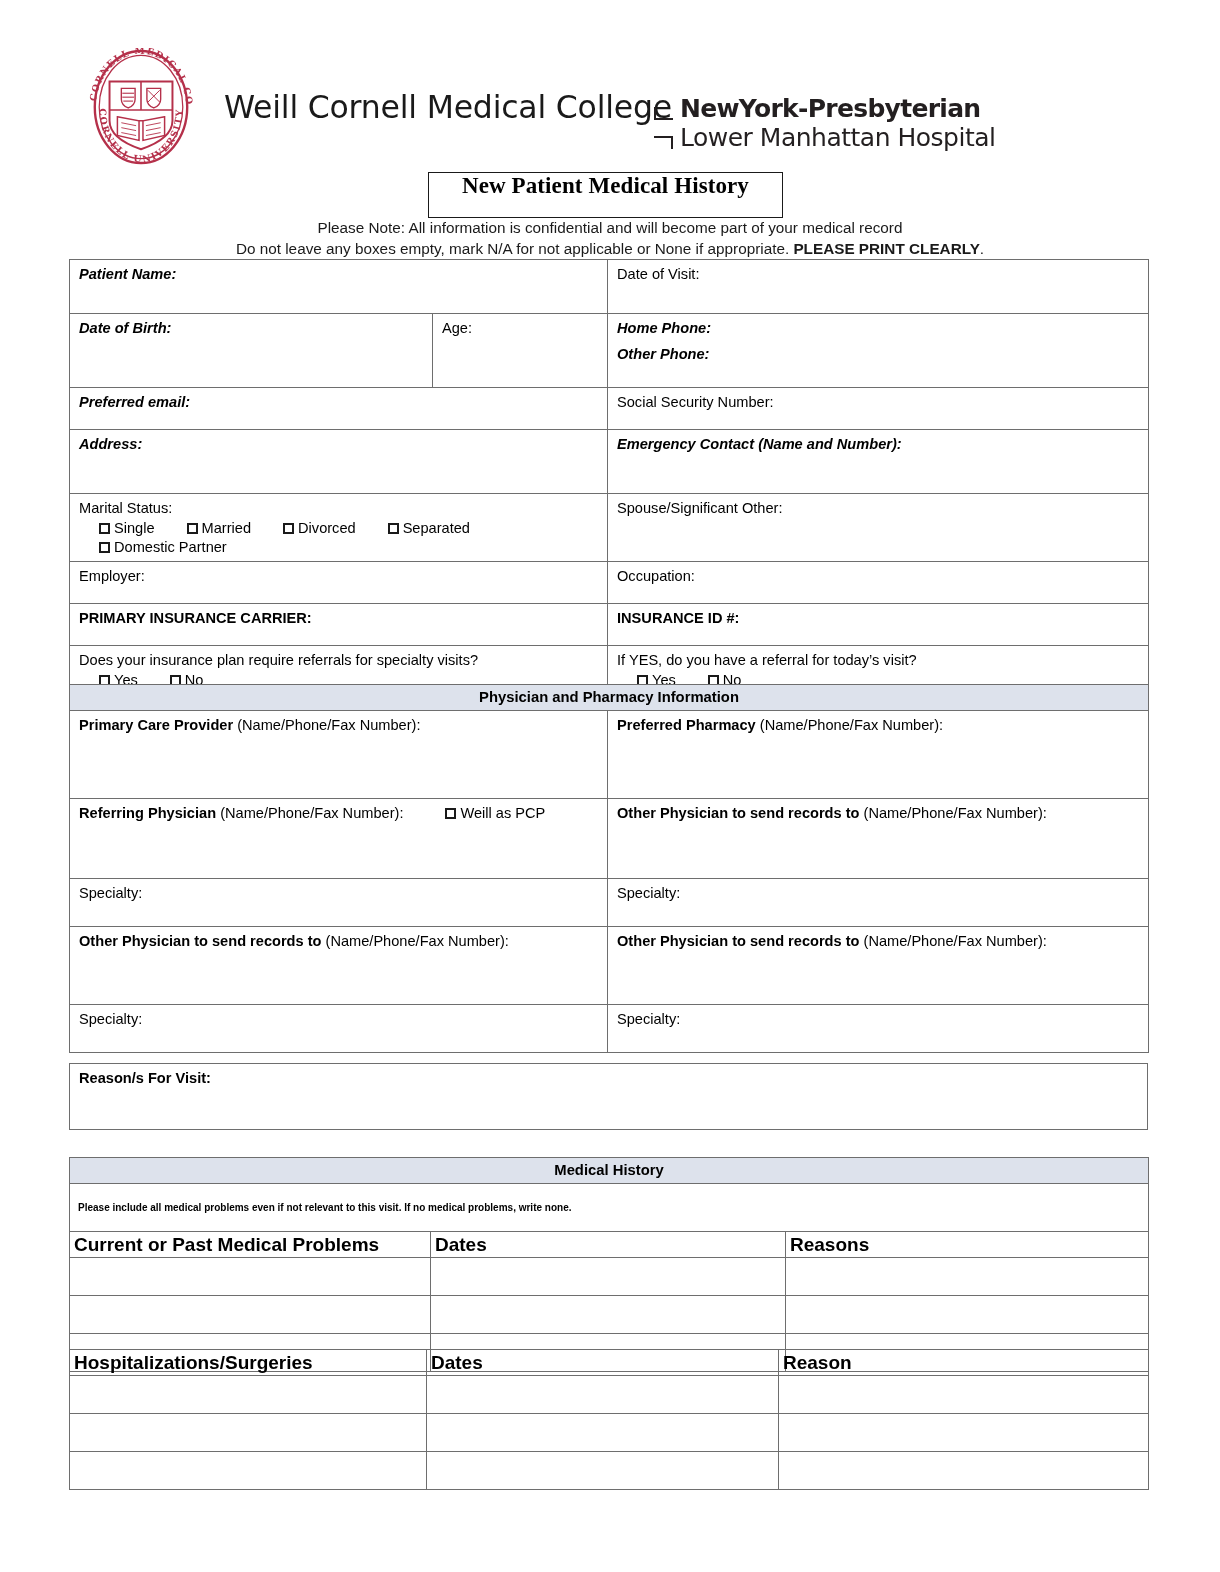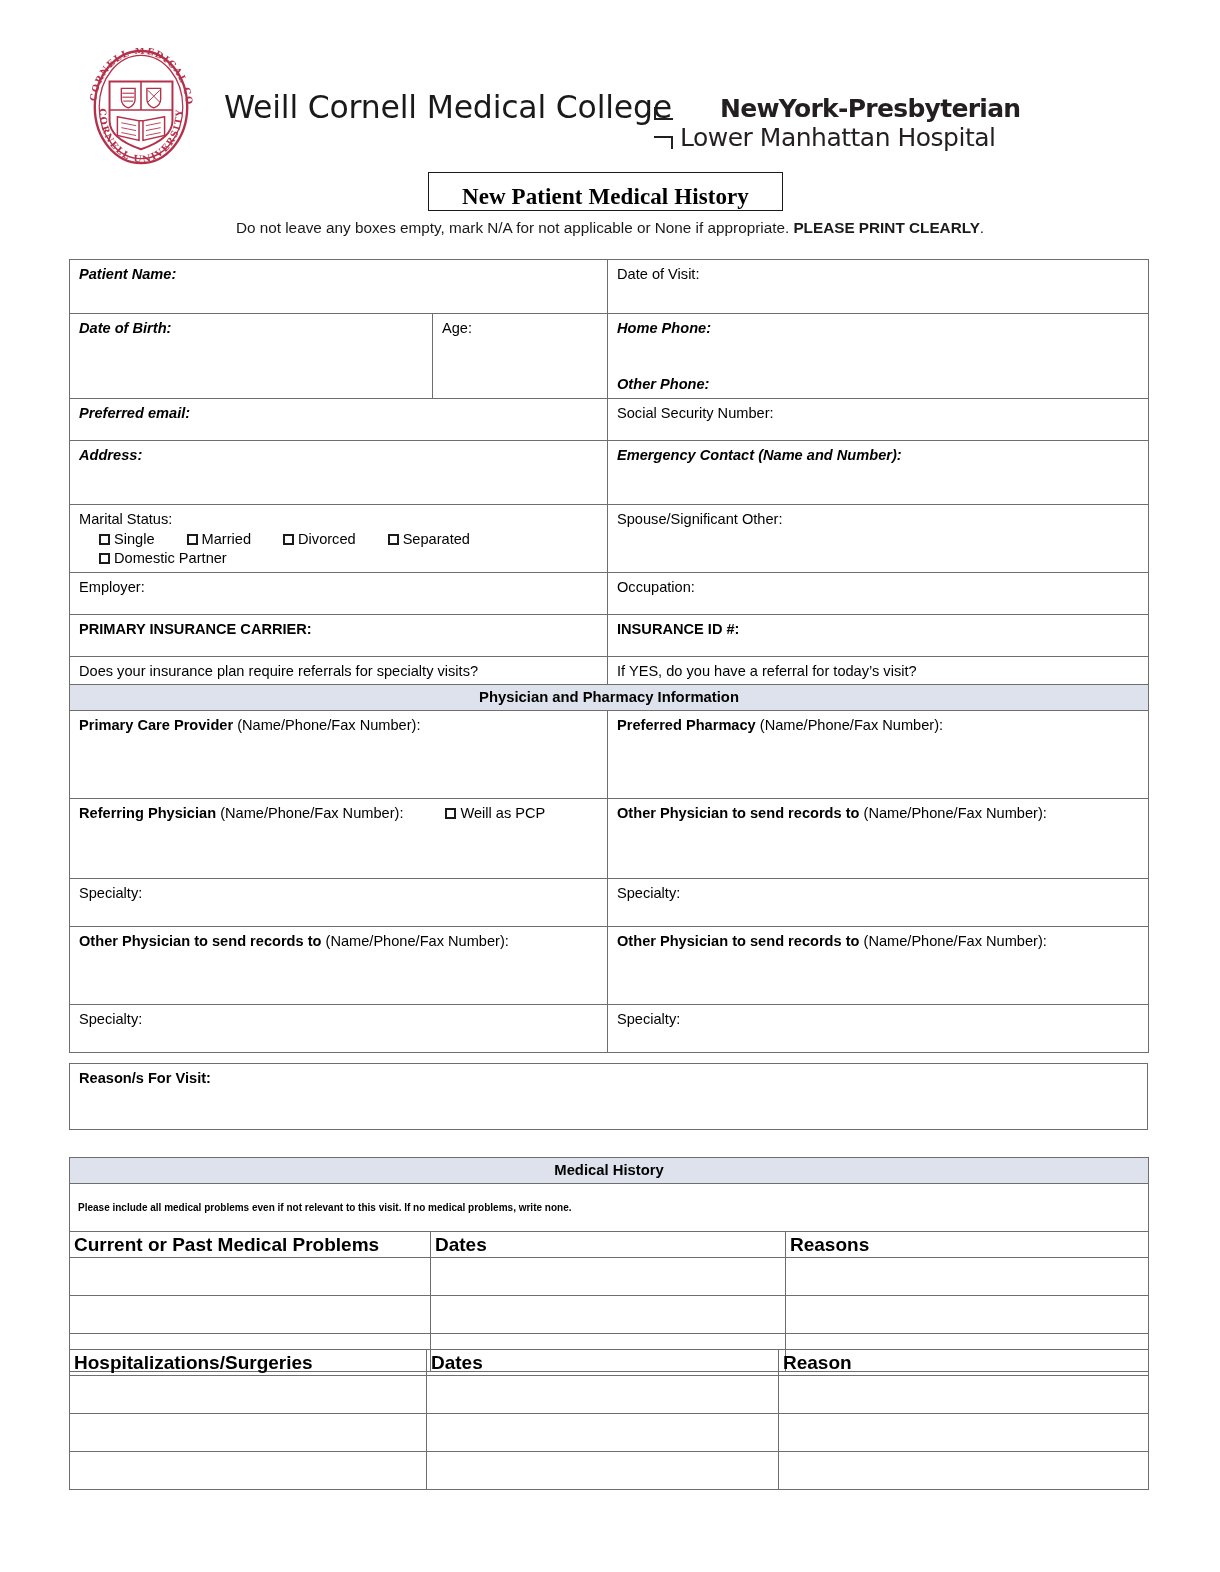--- a/index.html
+++ b/index.html
@@ -88,42 +88,41 @@
     border-right: 2.5px solid #231f20;
     border-top: 2.5px solid #231f20;
   }
   .nyp-name {
     font-family: "DejaVu Sans", sans-serif;
     font-size: 25px;
     font-weight: 700;
     letter-spacing: -0.7px;
     color: #231f20;
     line-height: 1;
-    margin-left: 40px;
   }
   .nyp-sub {
     font-family: "DejaVu Sans", sans-serif;
     font-size: 25px;
     font-weight: 400;
     letter-spacing: -0.5px;
     color: #231f20;
     line-height: 1;
   }
   .nyp-line.second { margin-top: 4px; }
 
   
   .title-box {
     position: absolute;
     left: 428px;
     top: 172px;
     width: 355px;
-    height: 39px;
+    height: 46px;
     border: 1.5px solid #1a1a1a;
     display: flex;
-    align-items: flex-end;
+    align-items: flex-start;
     justify-content: center;
     box-sizing: border-box;
   }
   .title-text {
     font-family: "Liberation Serif", serif;
     font-weight: bold;
     font-size: 23px;
     letter-spacing: 0.1px;
   }
 
@@ -264,20 +263,21 @@
         <span class="nyp-sub">Lower Manhattan Hospital</span>
       </div>
     </div>
   </div>
 
   <div class="title-box">
     <span class="title-text">New Patient Medical History</span>
   </div>
 
   <div class="note-lines">
+    <div class="note-line">Please Note:  All information is confidential and will become part of your medical record</div>
     <div class="note-line"><span>Do not leave any boxes empty, mark N/A for not applicable or None if appropriate. </span><b>PLEASE PRINT CLEARLY</b><span>.</span></div>
   </div>
 
   <table class="ftable" id="tbl-patient">
     <colgroup>
       <col style="width:363px">
         <col style="width:175px">
         <col style="width:541px">
     </colgroup>
     <tbody>
@@ -291,21 +291,21 @@
       </tr>
       <tr>
         <td style="height:64px">
           <span class="lbl-i">Date of Birth:</span>
         </td>
         <td>
           <span class="lbl-n">Age:</span>
         </td>
         <td>
           <div class="lbl-i">Home Phone:</div>
-          <div class="lbl-i" style="margin-top:37px">Other Phone:</div>
+          <div class="lbl-i" style="margin-top:7px">Other Phone:</div>
         </td>
       </tr>
       <tr>
         <td colspan="2" style="height:32px">
           <span class="lbl-i">Preferred email:</span>
         </td>
         <td>
           <span class="lbl-n">Social Security Number:</span>
         </td>
       </tr>

